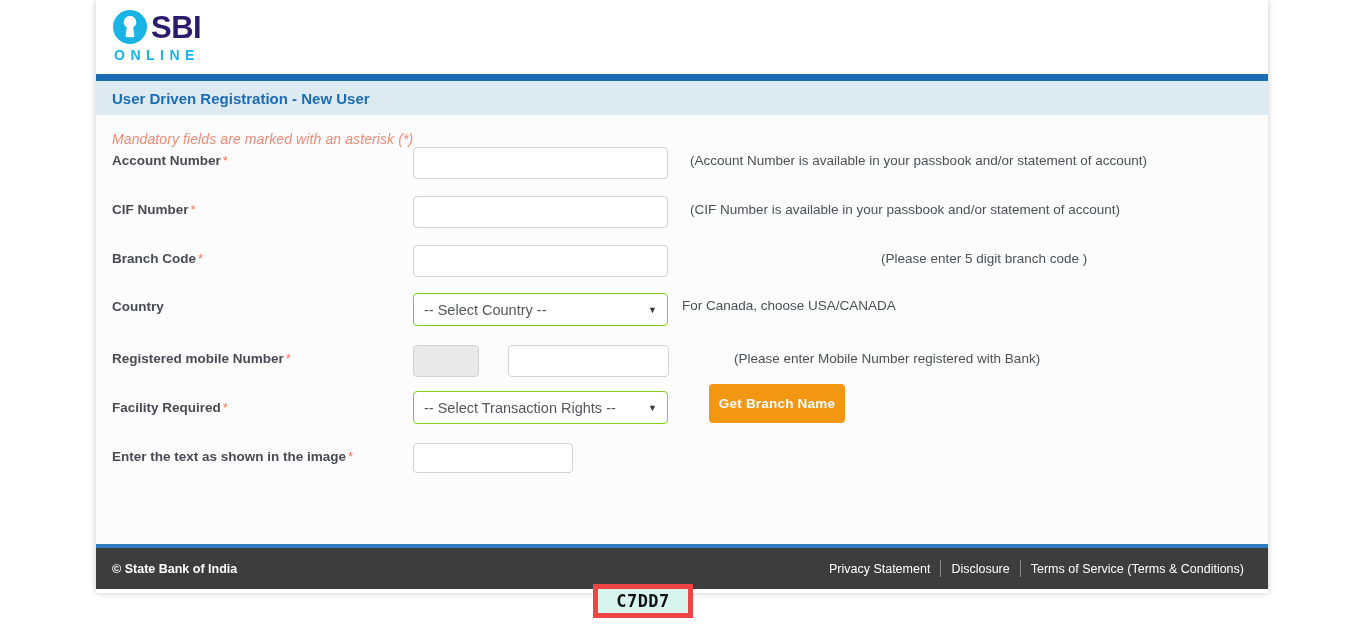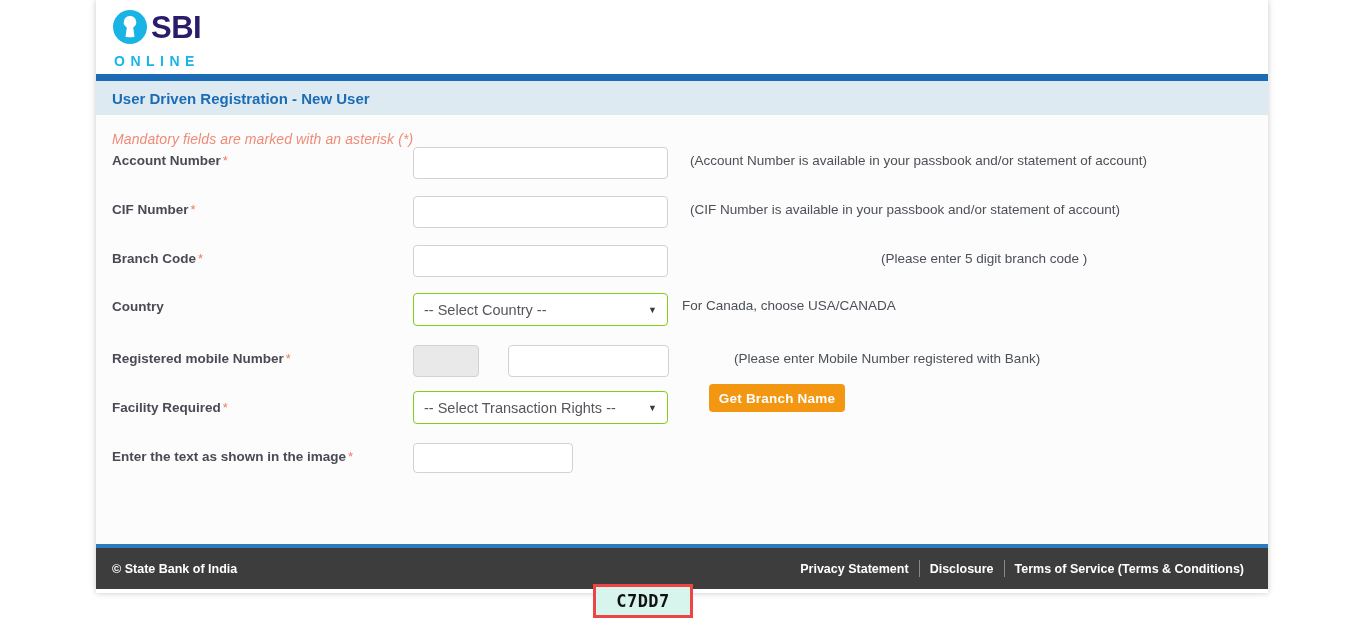--- a/index.html
+++ b/index.html
@@ -51,21 +51,21 @@
     line-height: 1;
     margin-left: 3px;
     font-family: "Liberation Sans", sans-serif;
   }
   .logo-online {
     font-size: 14px;
     font-weight: bold;
     color: #18B6E8;
     letter-spacing: 5.5px;
     line-height: 1;
-    margin-top: 8px;
+    margin-top: 2px;
     margin-left: 2px;
     font-family: "Liberation Sans", sans-serif;
   }
 
   
   .blue-rule {
     height: 7px;
     background: #1C6CB5;
   }
   .title-bar {
@@ -175,30 +175,30 @@
     background: #F39713;
     color: #ffffff;
     border: none;
     border-radius: 4px;
     font-weight: bold;
     font-size: 13.5px;
     font-family: "Liberation Sans", sans-serif;
     cursor: pointer;
     letter-spacing: 0.2px;
   }
-  .btn-branch { left: 613px; top: 261px; width: 136px; height: 28px; }
+  .btn-branch { left: 613px; top: 261px; width: 136px; height: 39px; }
 
   .captcha {
     position: absolute;
     left: 497px;
     top: 461px;
     width: 100px;
     height: 34px;
     background: #D7F5EC;
-    border: 3px solid #ef4444;
+    border: 5px solid #ef4444;
     display: flex;
     align-items: center;
     justify-content: center;
     font-family: "DejaVu Sans Mono", monospace;
     font-size: 17px;
     font-weight: bold;
     color: #111111;
     letter-spacing: 0.5px;
     user-select: none;
   }
@@ -222,21 +222,20 @@
     display: flex;
     align-items: center;
     color: #ffffff;
     font-size: 12.5px;
   }
   .footer-links a {
     color: #ffffff;
     text-decoration: none;
     padding: 0 10px;
     white-space: nowrap;
-    font-weight: bold;
   }
   .divider {
     width: 1px;
     height: 17px;
     background: #8A8A8A;
   }
 </style>
 </head>
 <body>
 

